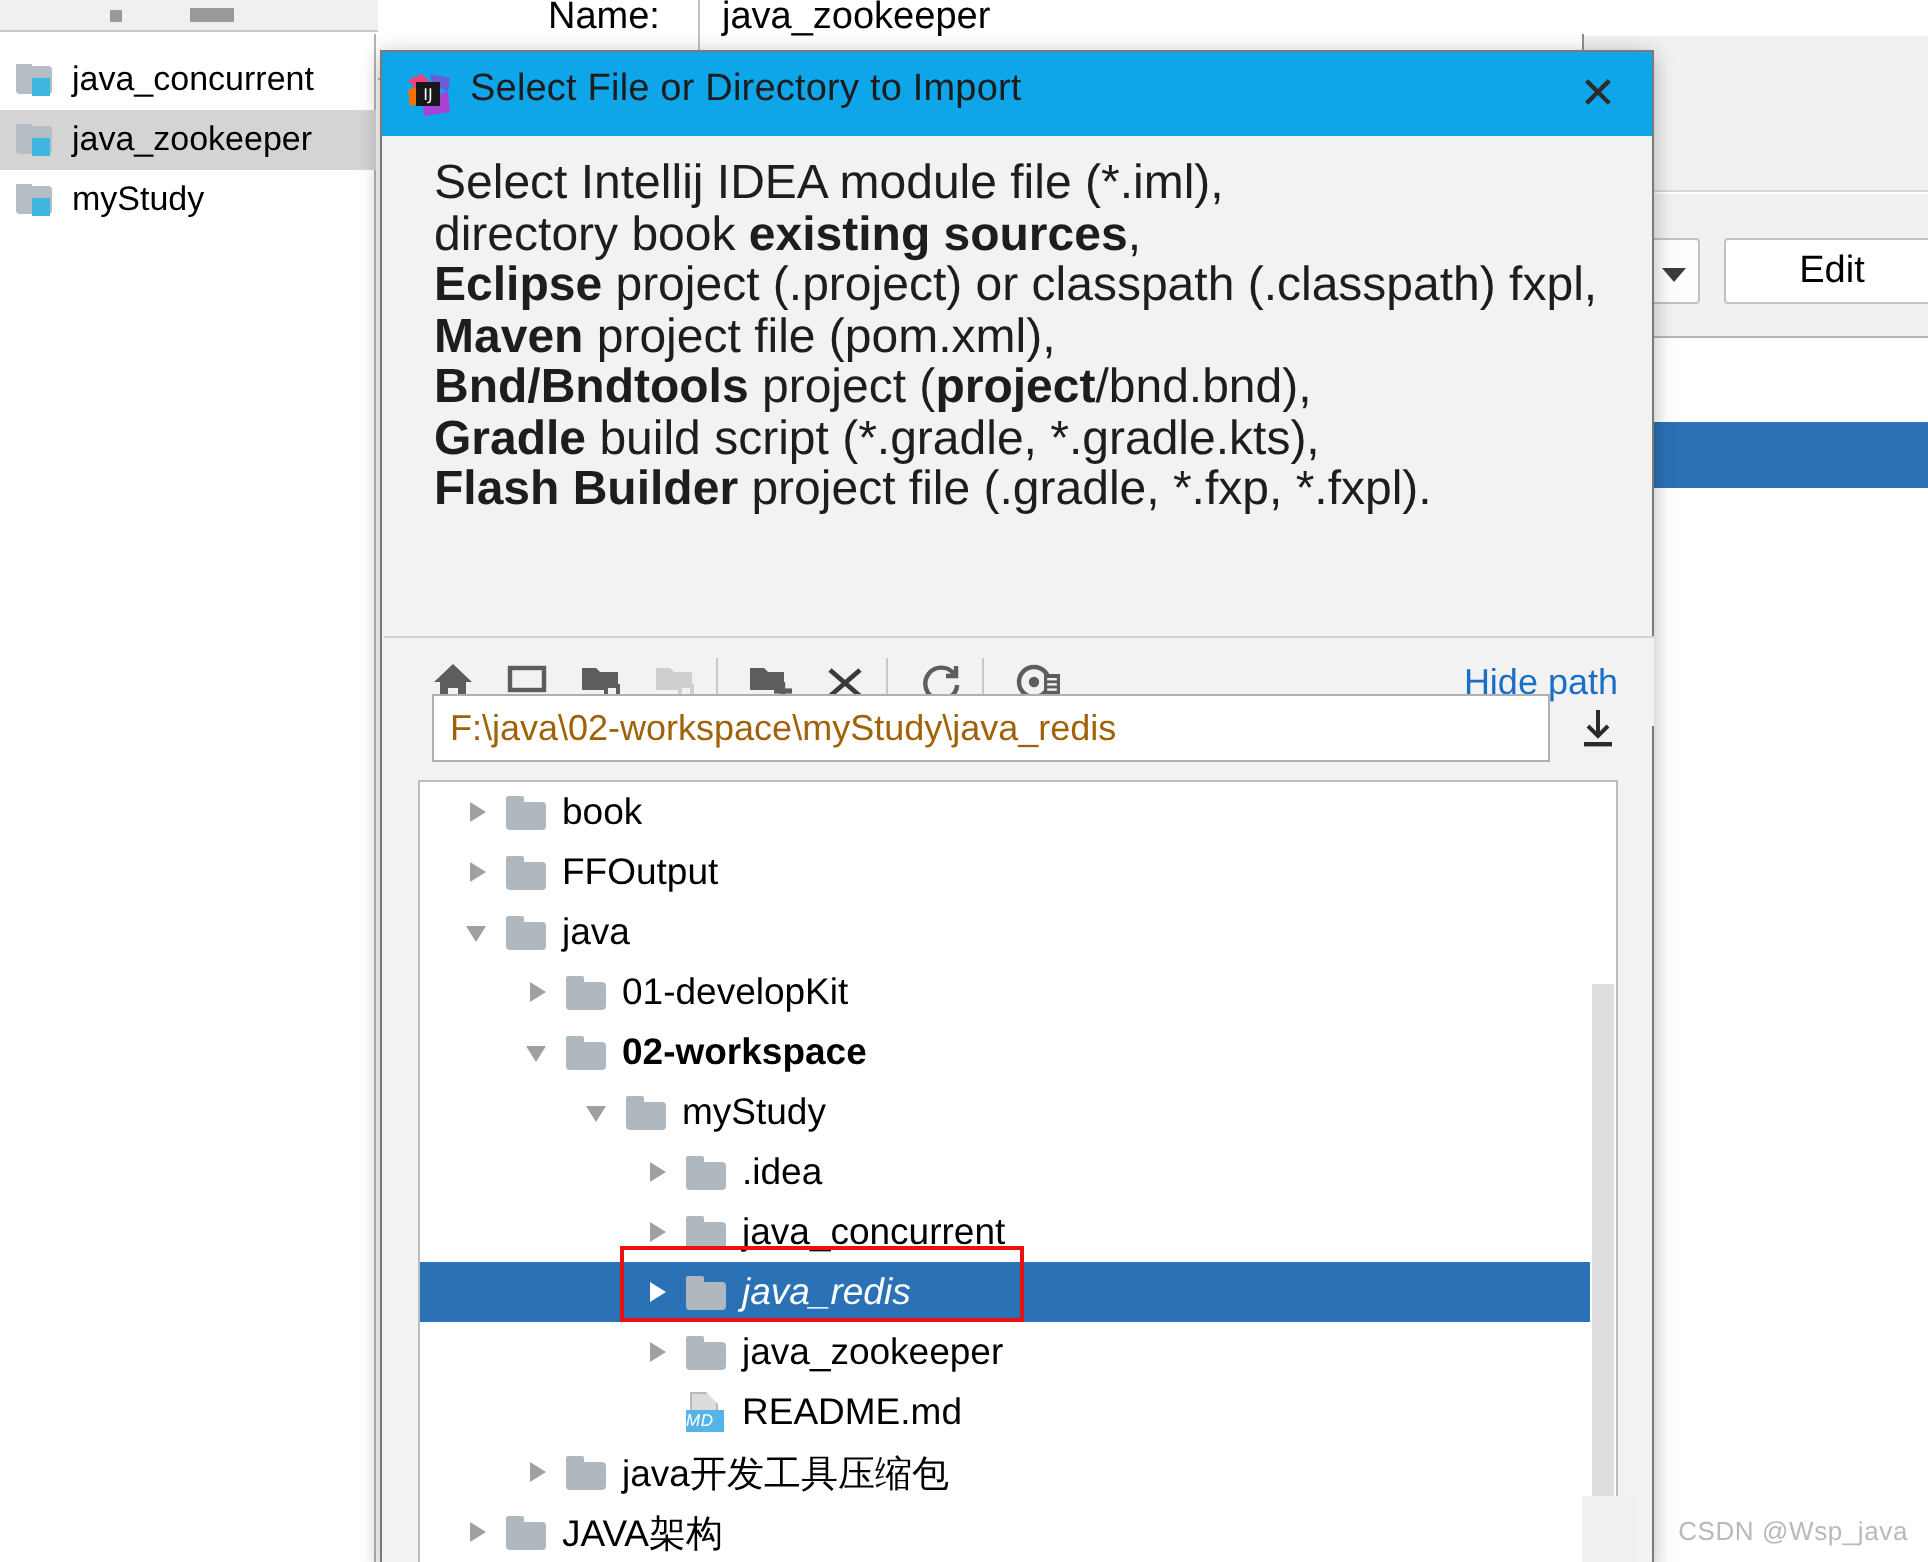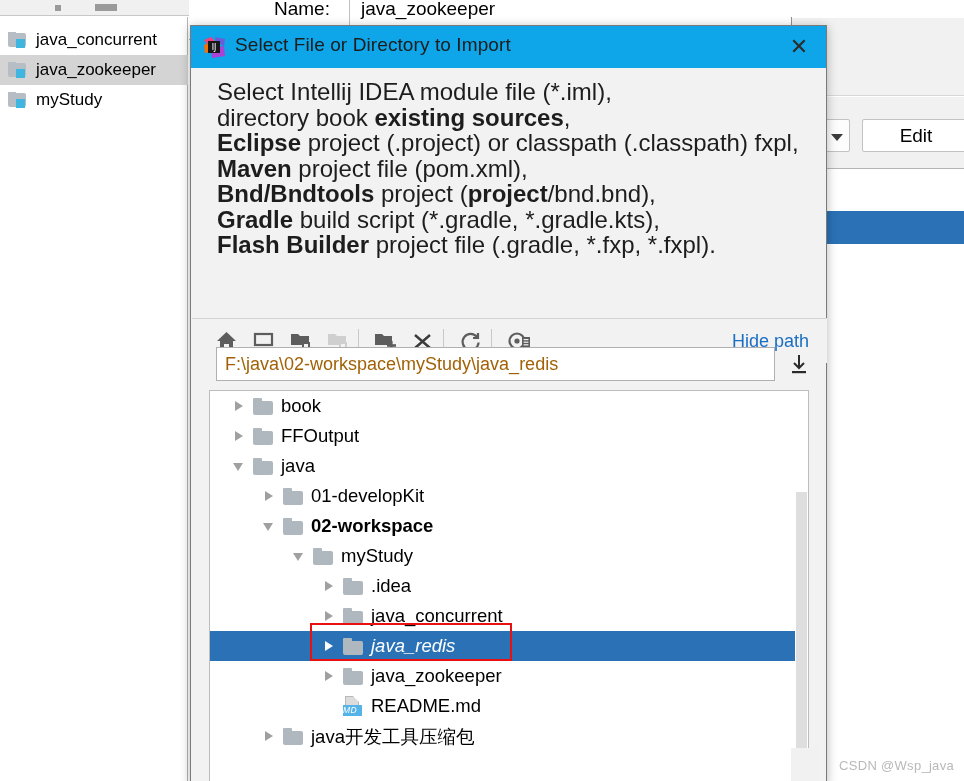--- a/index.html
+++ b/index.html
@@ -453,20 +453,28 @@
             <span>README.md</span>
           </div>
           <div class="trow" style="padding-left: 52px;">
             <span class="twist right"></span>
             <span class="fold">
               <i class="ft"></i>
               <i class="fb"></i>
             </span>
             <span>java开发工具压缩包</span>
           </div>
+          <div class="trow" style="padding-left: 22px;">
+            <span class="twist right"></span>
+            <span class="fold">
+              <i class="ft"></i>
+              <i class="fb"></i>
+            </span>
+            <span>JAVA架构</span>
+          </div>
         </div>
       <div class="tscroll-track">
         <div class="tscroll-thumb" style="top:101px; height:262px;"></div>
       </div>
     </div>
 
   </div>
 
   <span class="wm-box"></span>
   <span class="watermark">CSDN @Wsp_java</span>

